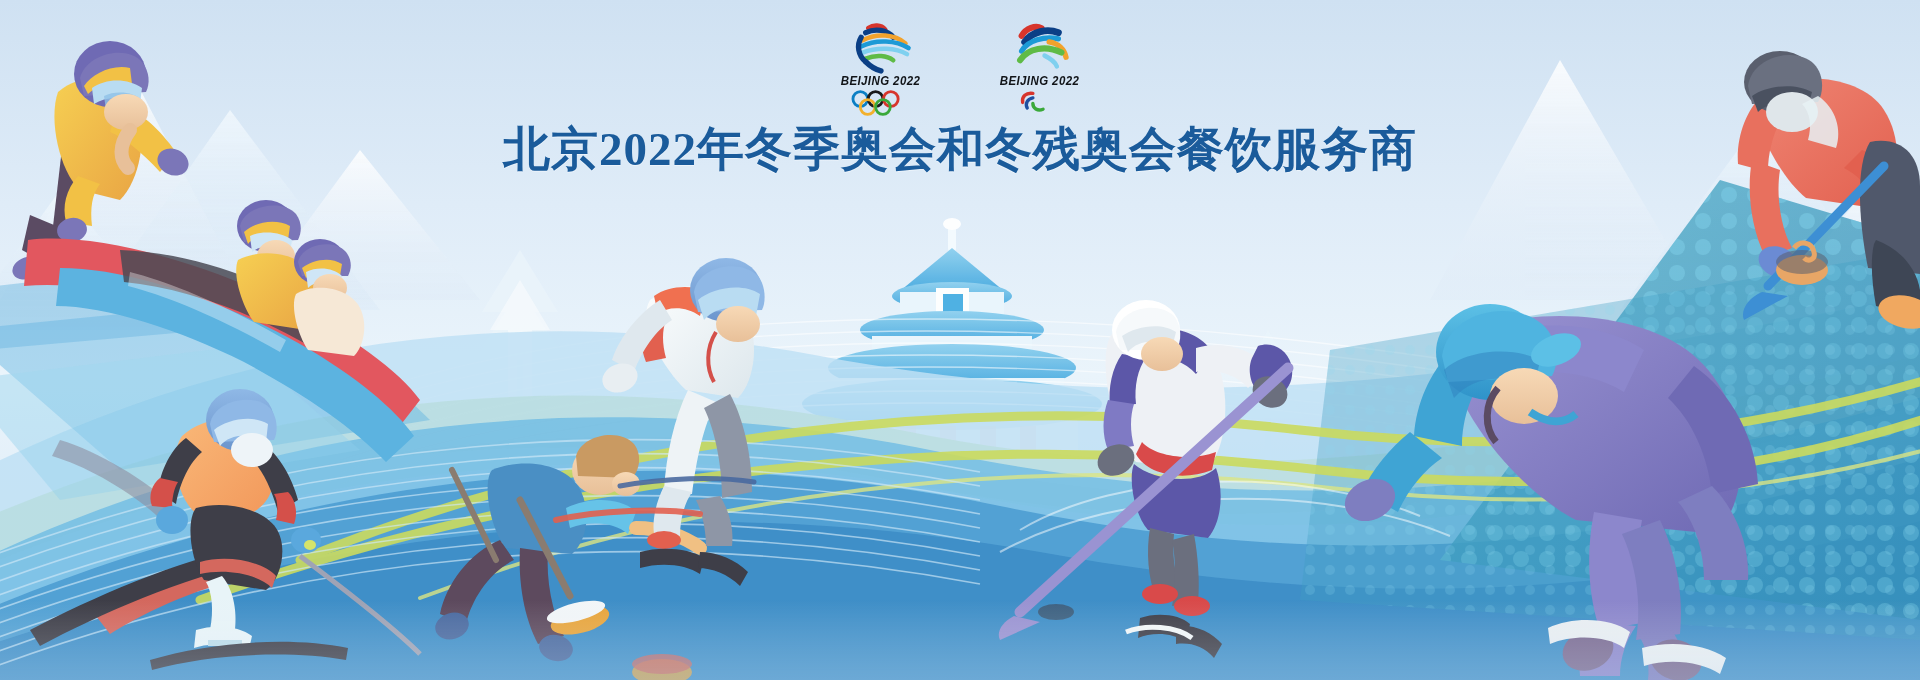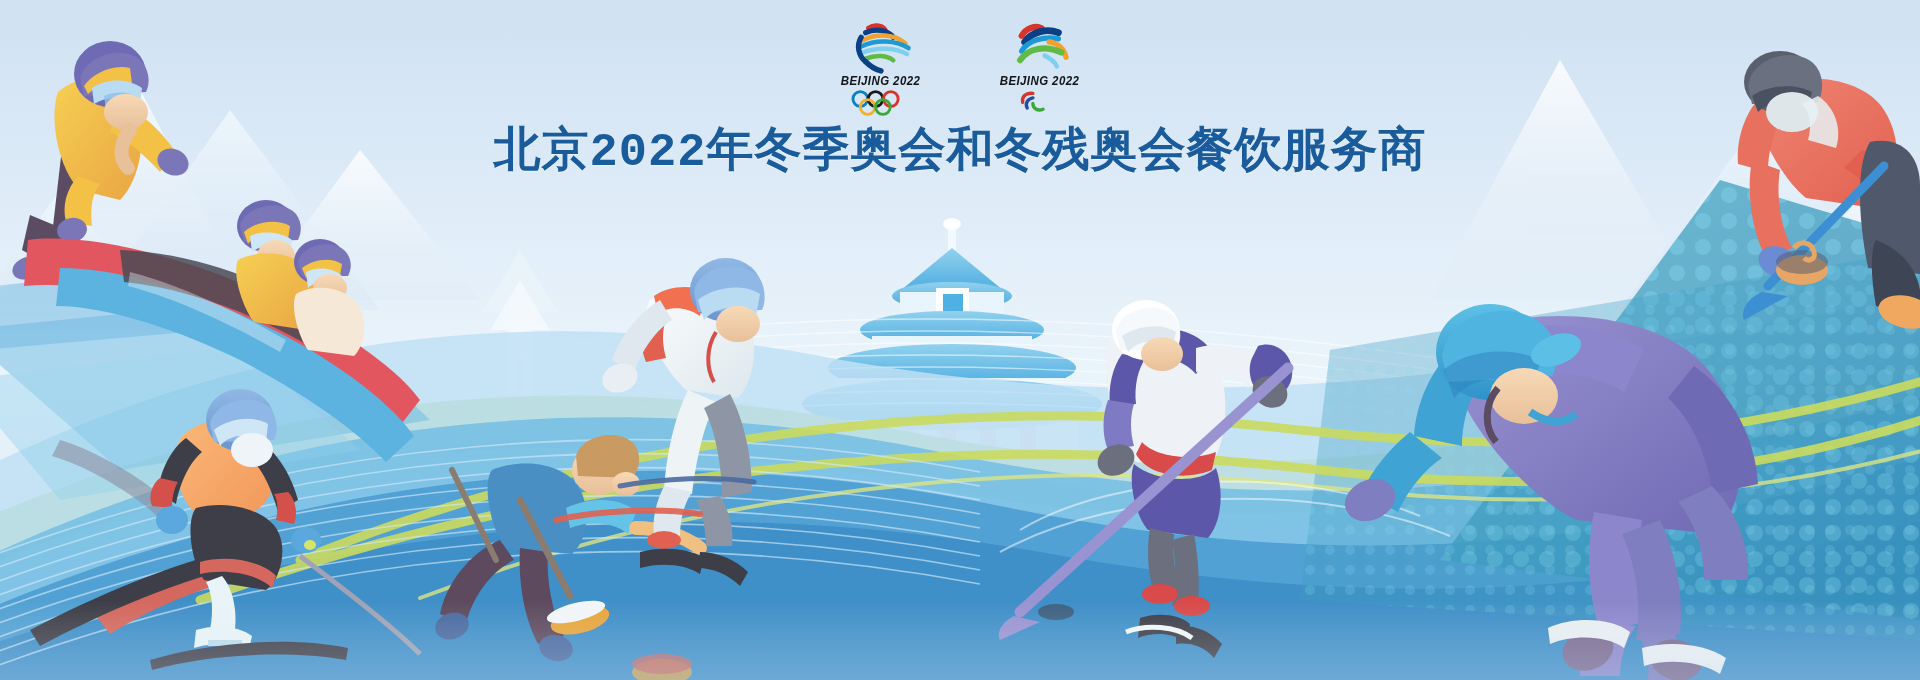--- a/index.html
+++ b/index.html
@@ -29,21 +29,21 @@
     font-weight:bold;font-style:italic;
     font-size:11.5px;letter-spacing:.4px;color:#111418;
     margin-top:1px;white-space:nowrap;
     transform:scaleY(1.08);
   }
   .emblem-badge{height:26px;margin-top:3px;}
 
   #title{
     position:absolute;top:118px;left:0;right:0;
     text-align:center;z-index:45;
-    font-family:Liberation Mono, monospace;
+    font-family:Liberation Serif, serif;
     font-weight:bold;
     font-size:47px;
     letter-spacing:1px;
     color:#1a5b9b;
     text-shadow:0 1px 0 rgba(255,255,255,.45);
     pointer-events:none;
   }
 </style>
 </head>
 <body>

